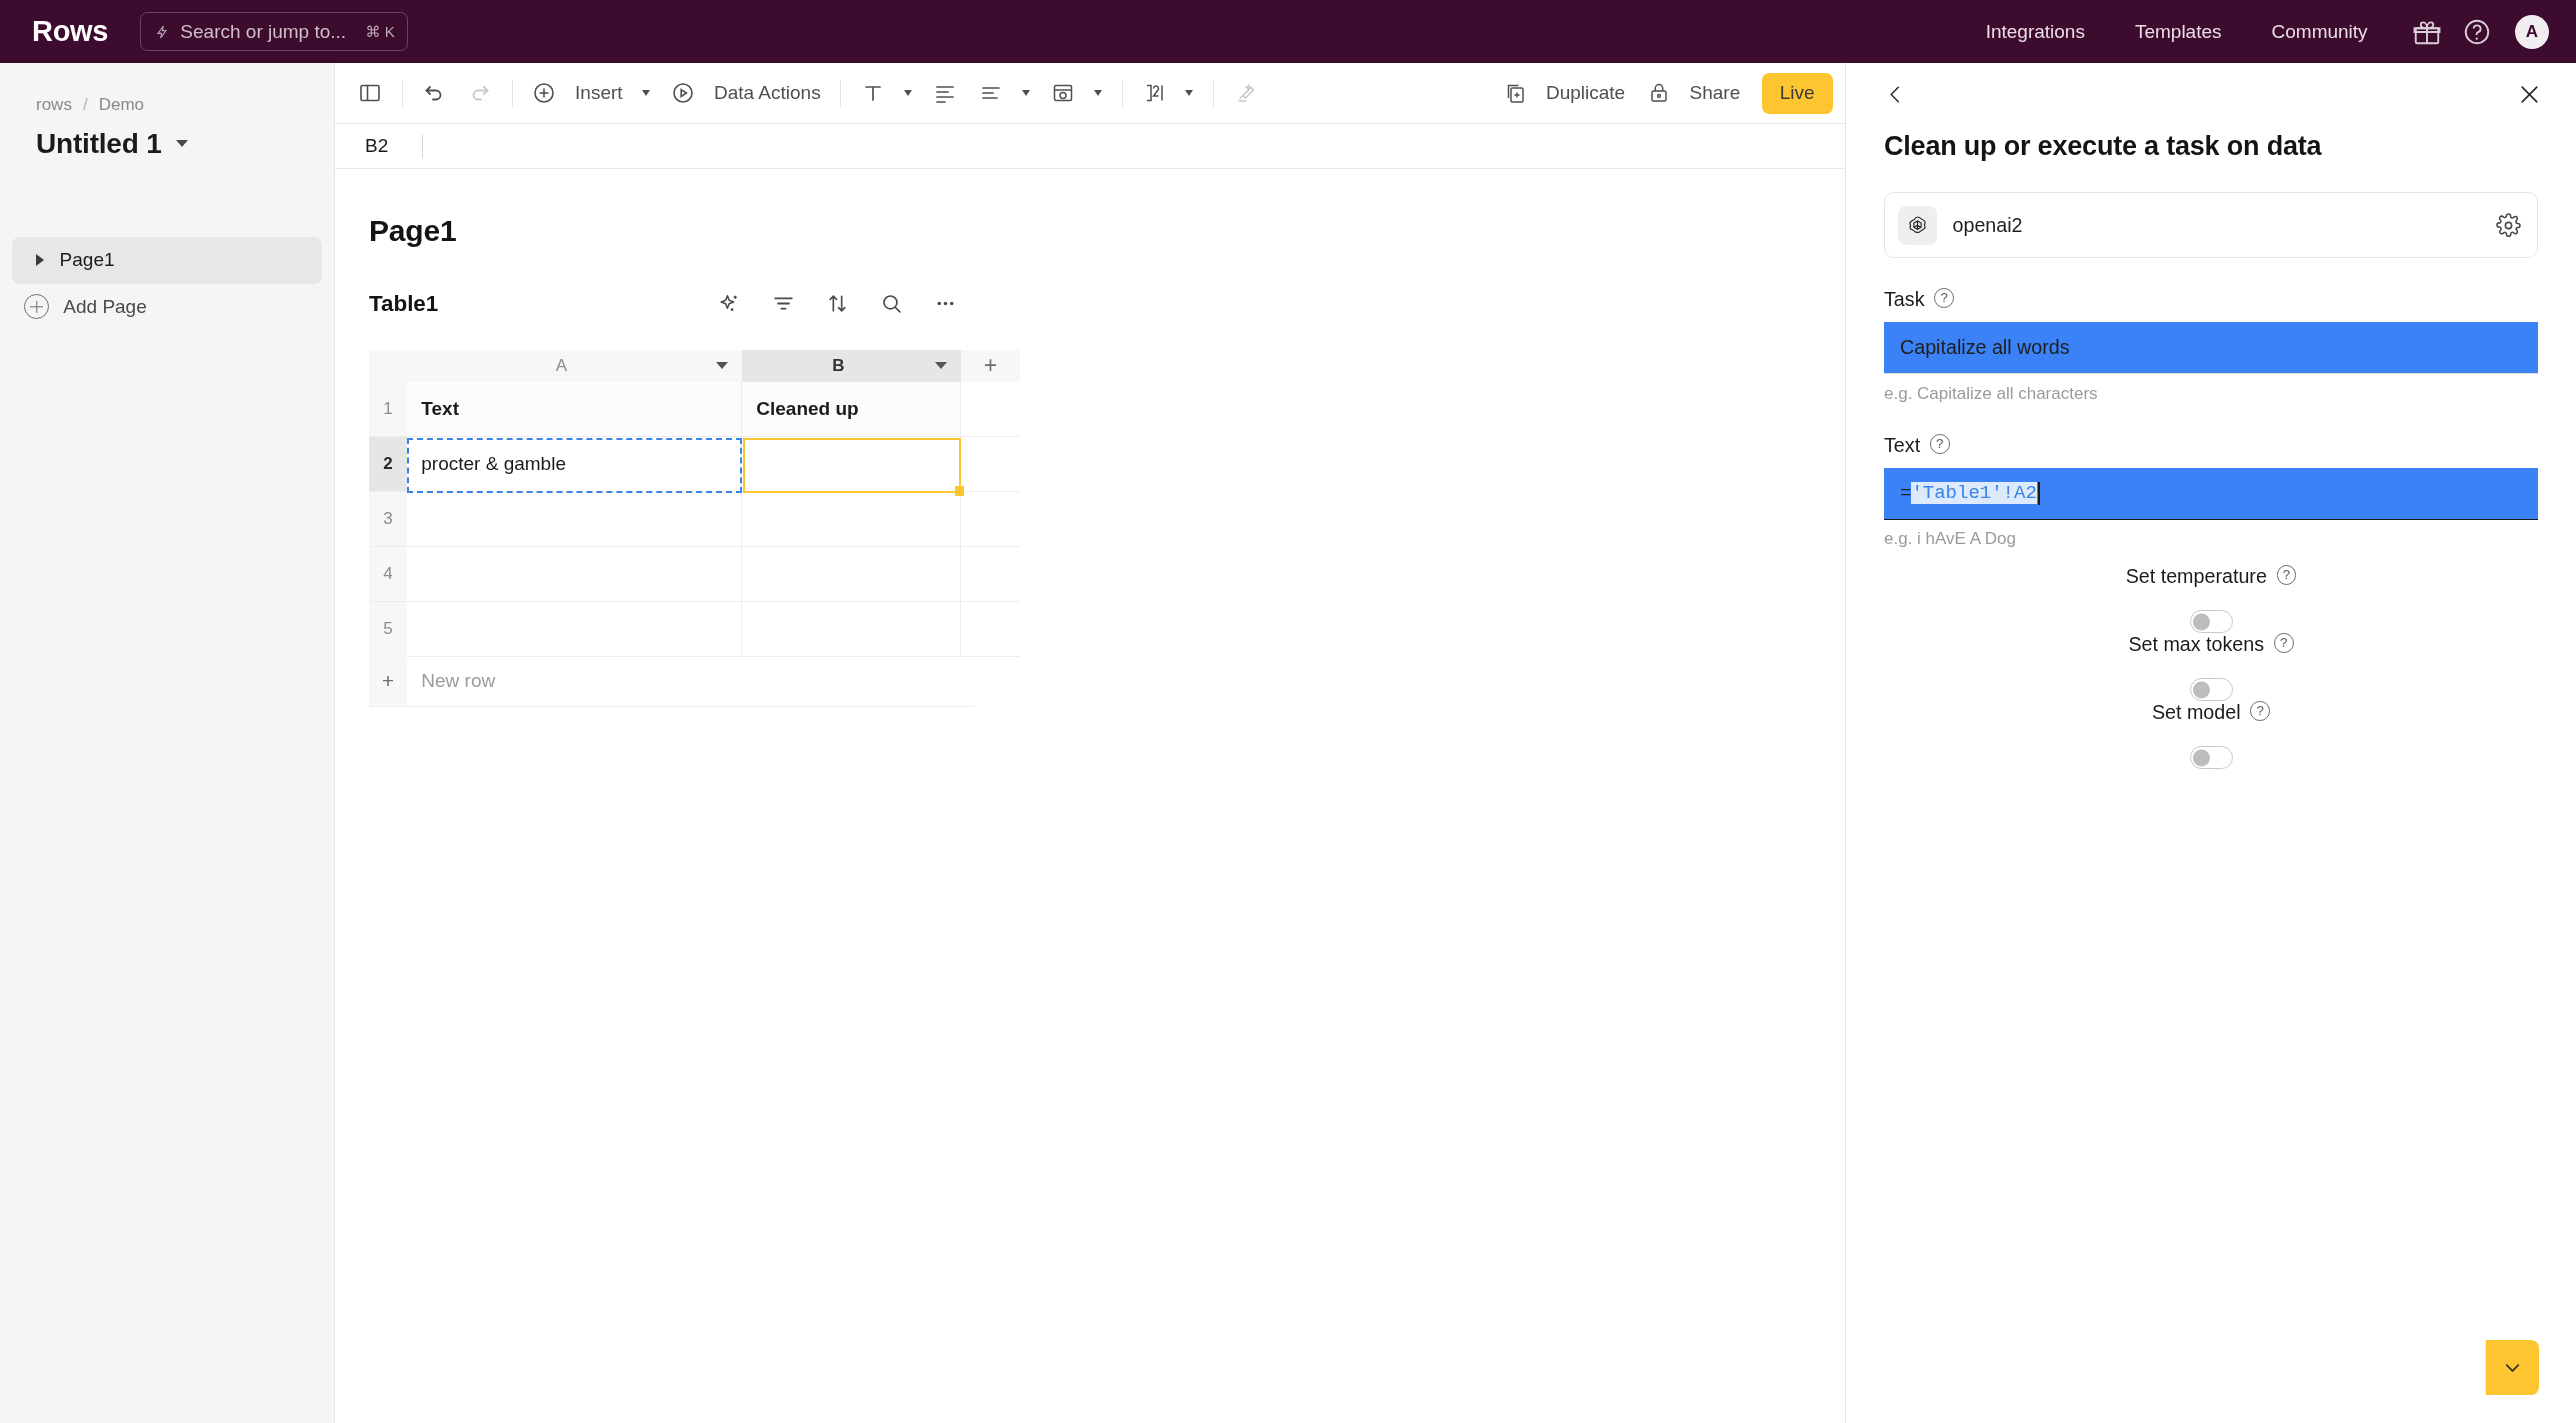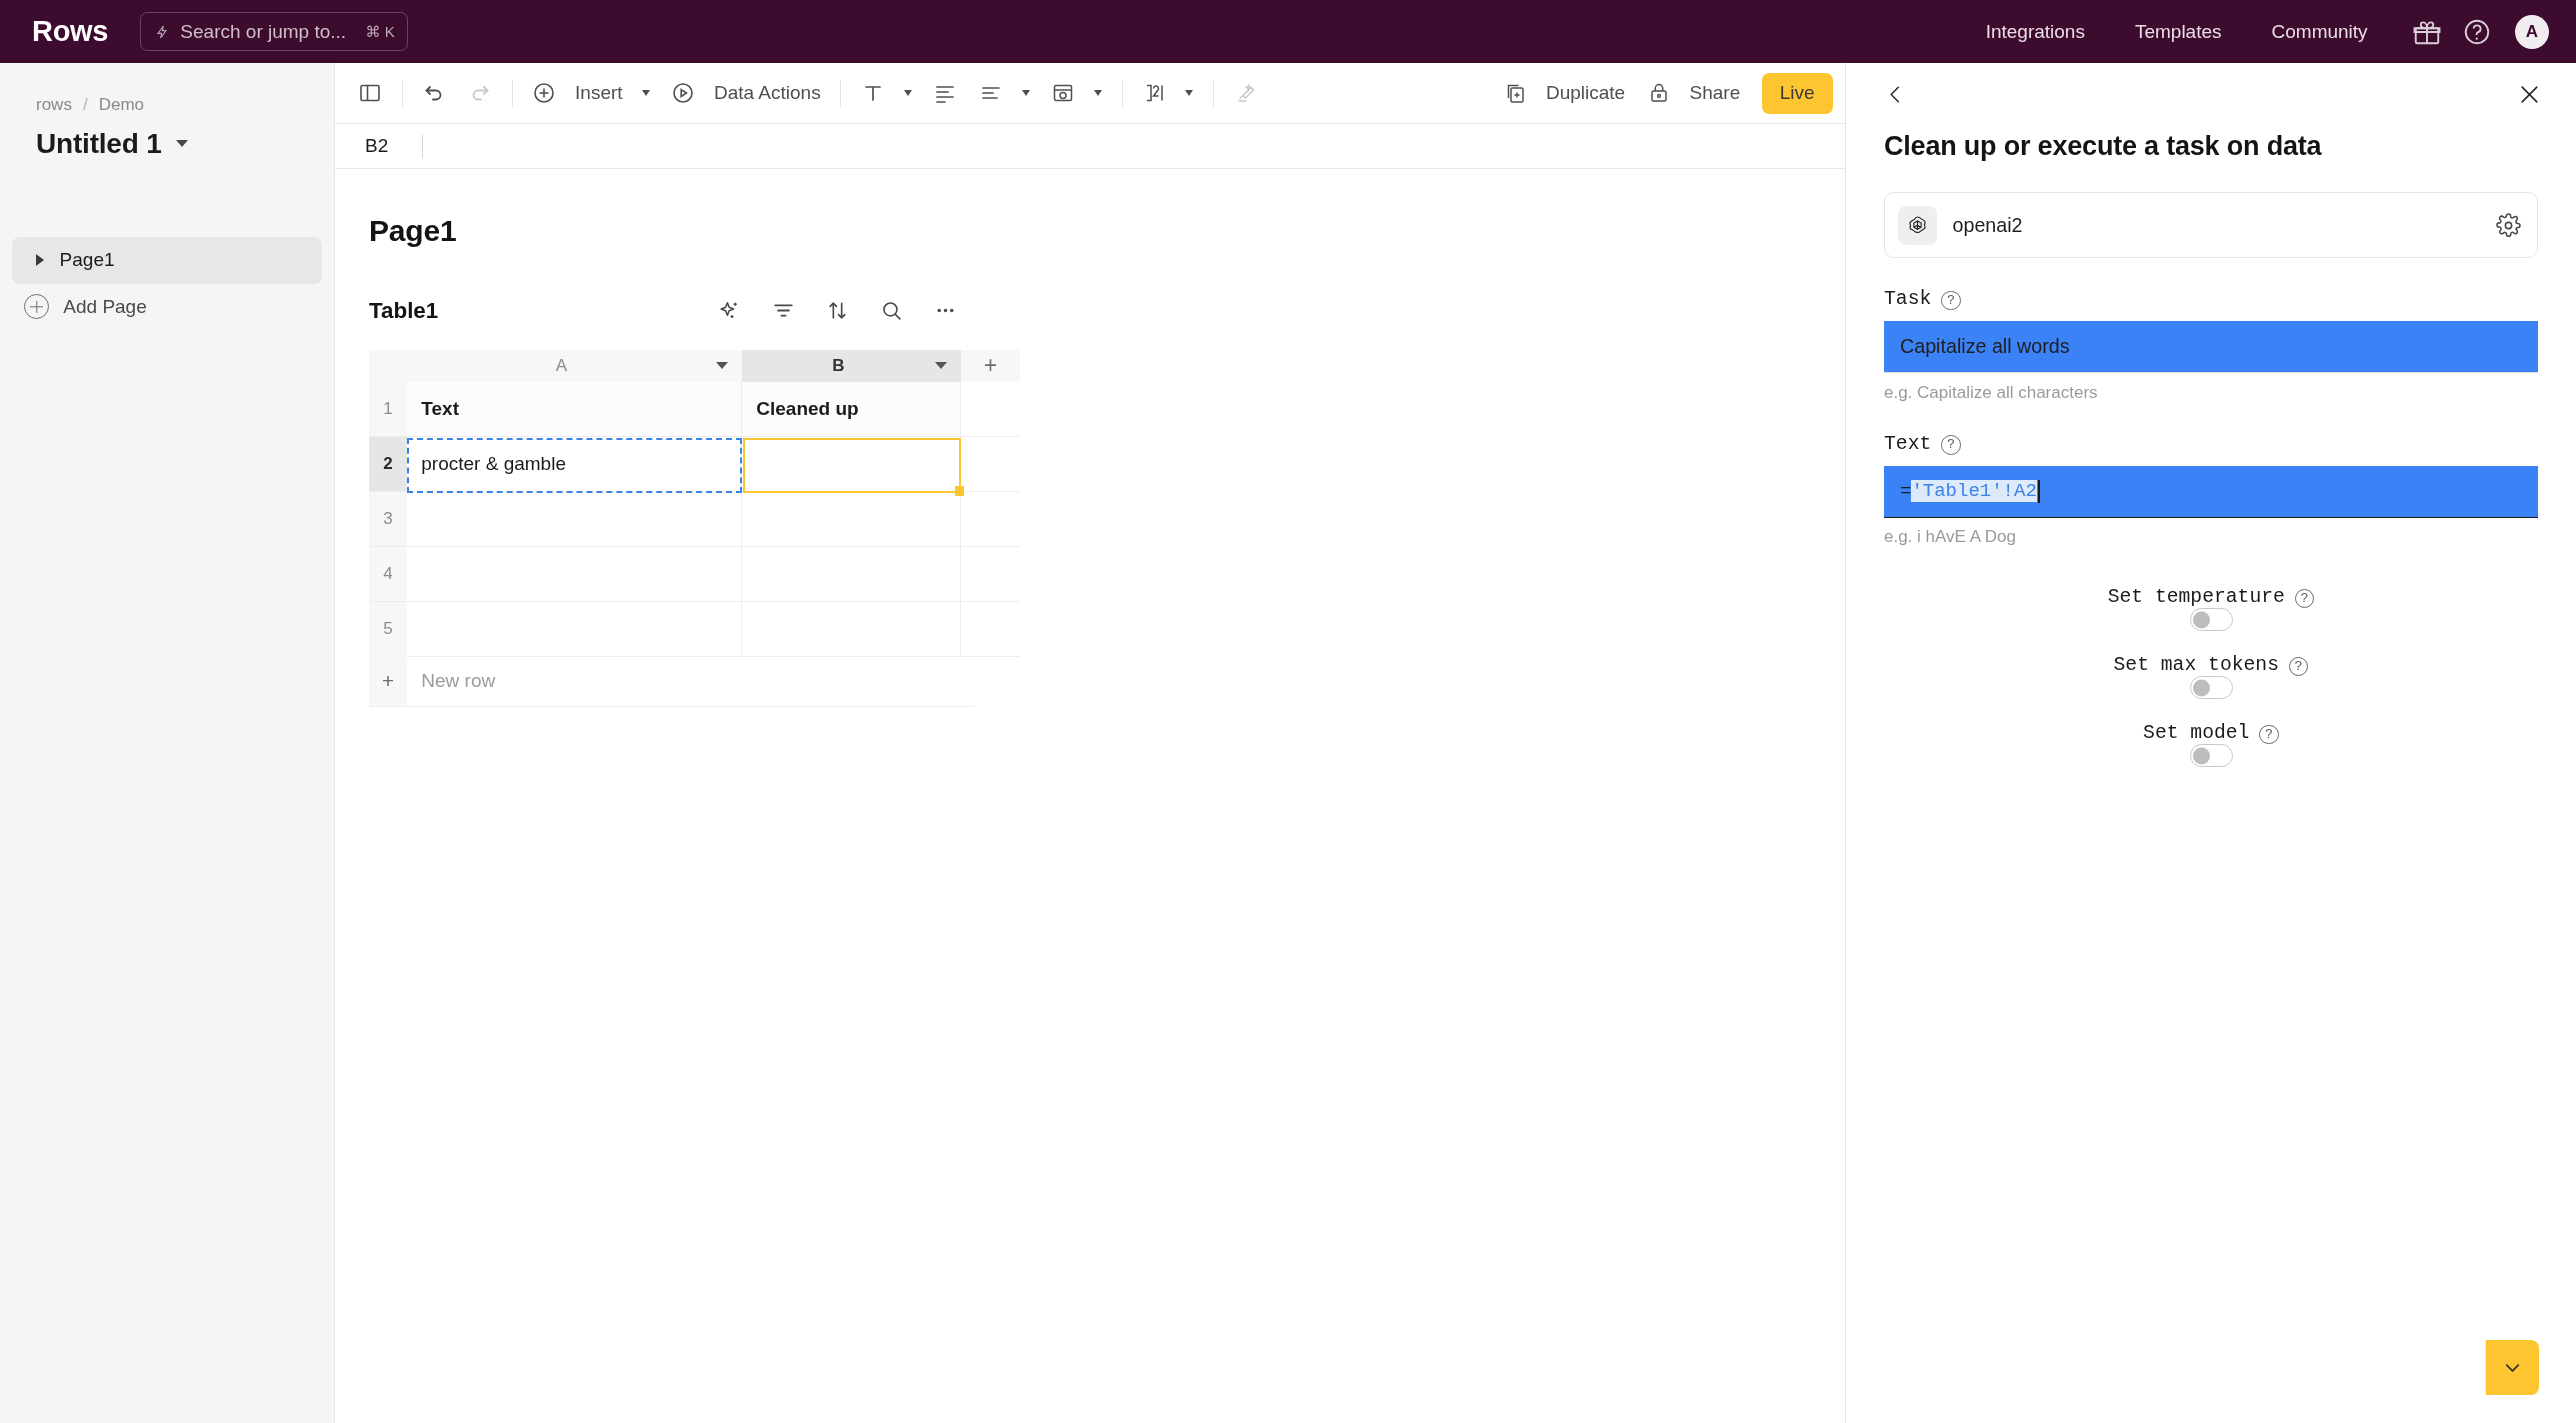--- a/index.html
+++ b/index.html
@@ -105,21 +105,21 @@
     height: 45px; border-bottom: 0.9px solid #E8E8E8;
     display: flex; align-items: center; padding-left: 30px; gap: 0;
   }
   .cellref { font-size: 19px; color: #1B1B1B; width: 57px; }
   .fb-div { width: 0.9px; height: 23px; background: #D2D2D2; }
 
   .canvas { padding: 45px 0 0 34px; }
   .page-heading { font-size: 30px; font-weight: 700; color: #141414; letter-spacing: -0.2px; }
 
   .table-wrap { margin-top: 43px; width: 605px; }
-  .table-head { display: flex; align-items: center; height: 39px; gap: 20px; }
+  .table-head { display: flex; align-items: flex-start; height: 39px; gap: 20px; }
   .table-name { font-size: 22.4px; font-weight: 700; color: #141414; }
   .table-tools { margin-left: auto; display: flex; align-items: center; gap: 29px; padding-right: 16px; }
   .tt-ico { width: 25px; height: 25px; color: #4A4A4A; }
 
   
   .grid { margin-top: 19.7px; width: 605px; position: relative; }
   .grid-row { display: flex; }
   .g-rownum {
     width: 38px; flex: 0 0 38px; font-size: 17px; color: #8C8C8C;
     display: flex; align-items: center; justify-content: center;
@@ -189,21 +189,21 @@
     display: flex; align-items: center; padding: 0 16px 0 12.5px;
   }
   .oai-badge {
     width: 39px; height: 39px; border-radius: 8px; background: #EFEFEF;
     display: flex; align-items: center; justify-content: center; flex: 0 0 auto;
   }
   .integration-name { font-size: 19.7px; color: #1E1E1E; margin-left: 16px; }
   .gear { margin-left: auto; width: 25px; height: 25px; color: #4A4A4A; }
 
   .field-block { margin-top: 30px; }
-  .field-label { display: flex; align-items: flex-end; gap: 9.8px; font-size: 19.7px; color: #1B1B1B; font-family: Liberation Mono, monospace; }
+  .field-label { display: flex; align-items: flex-start; gap: 9.8px; font-size: 19.7px; color: #1B1B1B; }
   .qmark {
     width: 19.7px; height: 19.7px; border-radius: 50%; border: 1.4px solid #6A6A6A;
     color: #5A5A5A; font-size: 13.4px; line-height: 17px; text-align: center; flex: 0 0 auto;
   }
   .field-input {
     margin-top: 10.7px; height: 52px; background: #3b82f6;
     border-bottom: 0.9px solid #DDDDDD;
     display: flex; align-items: center; padding-left: 16px;
     font-size: 19.7px; color: #1E1E1E;
   }

